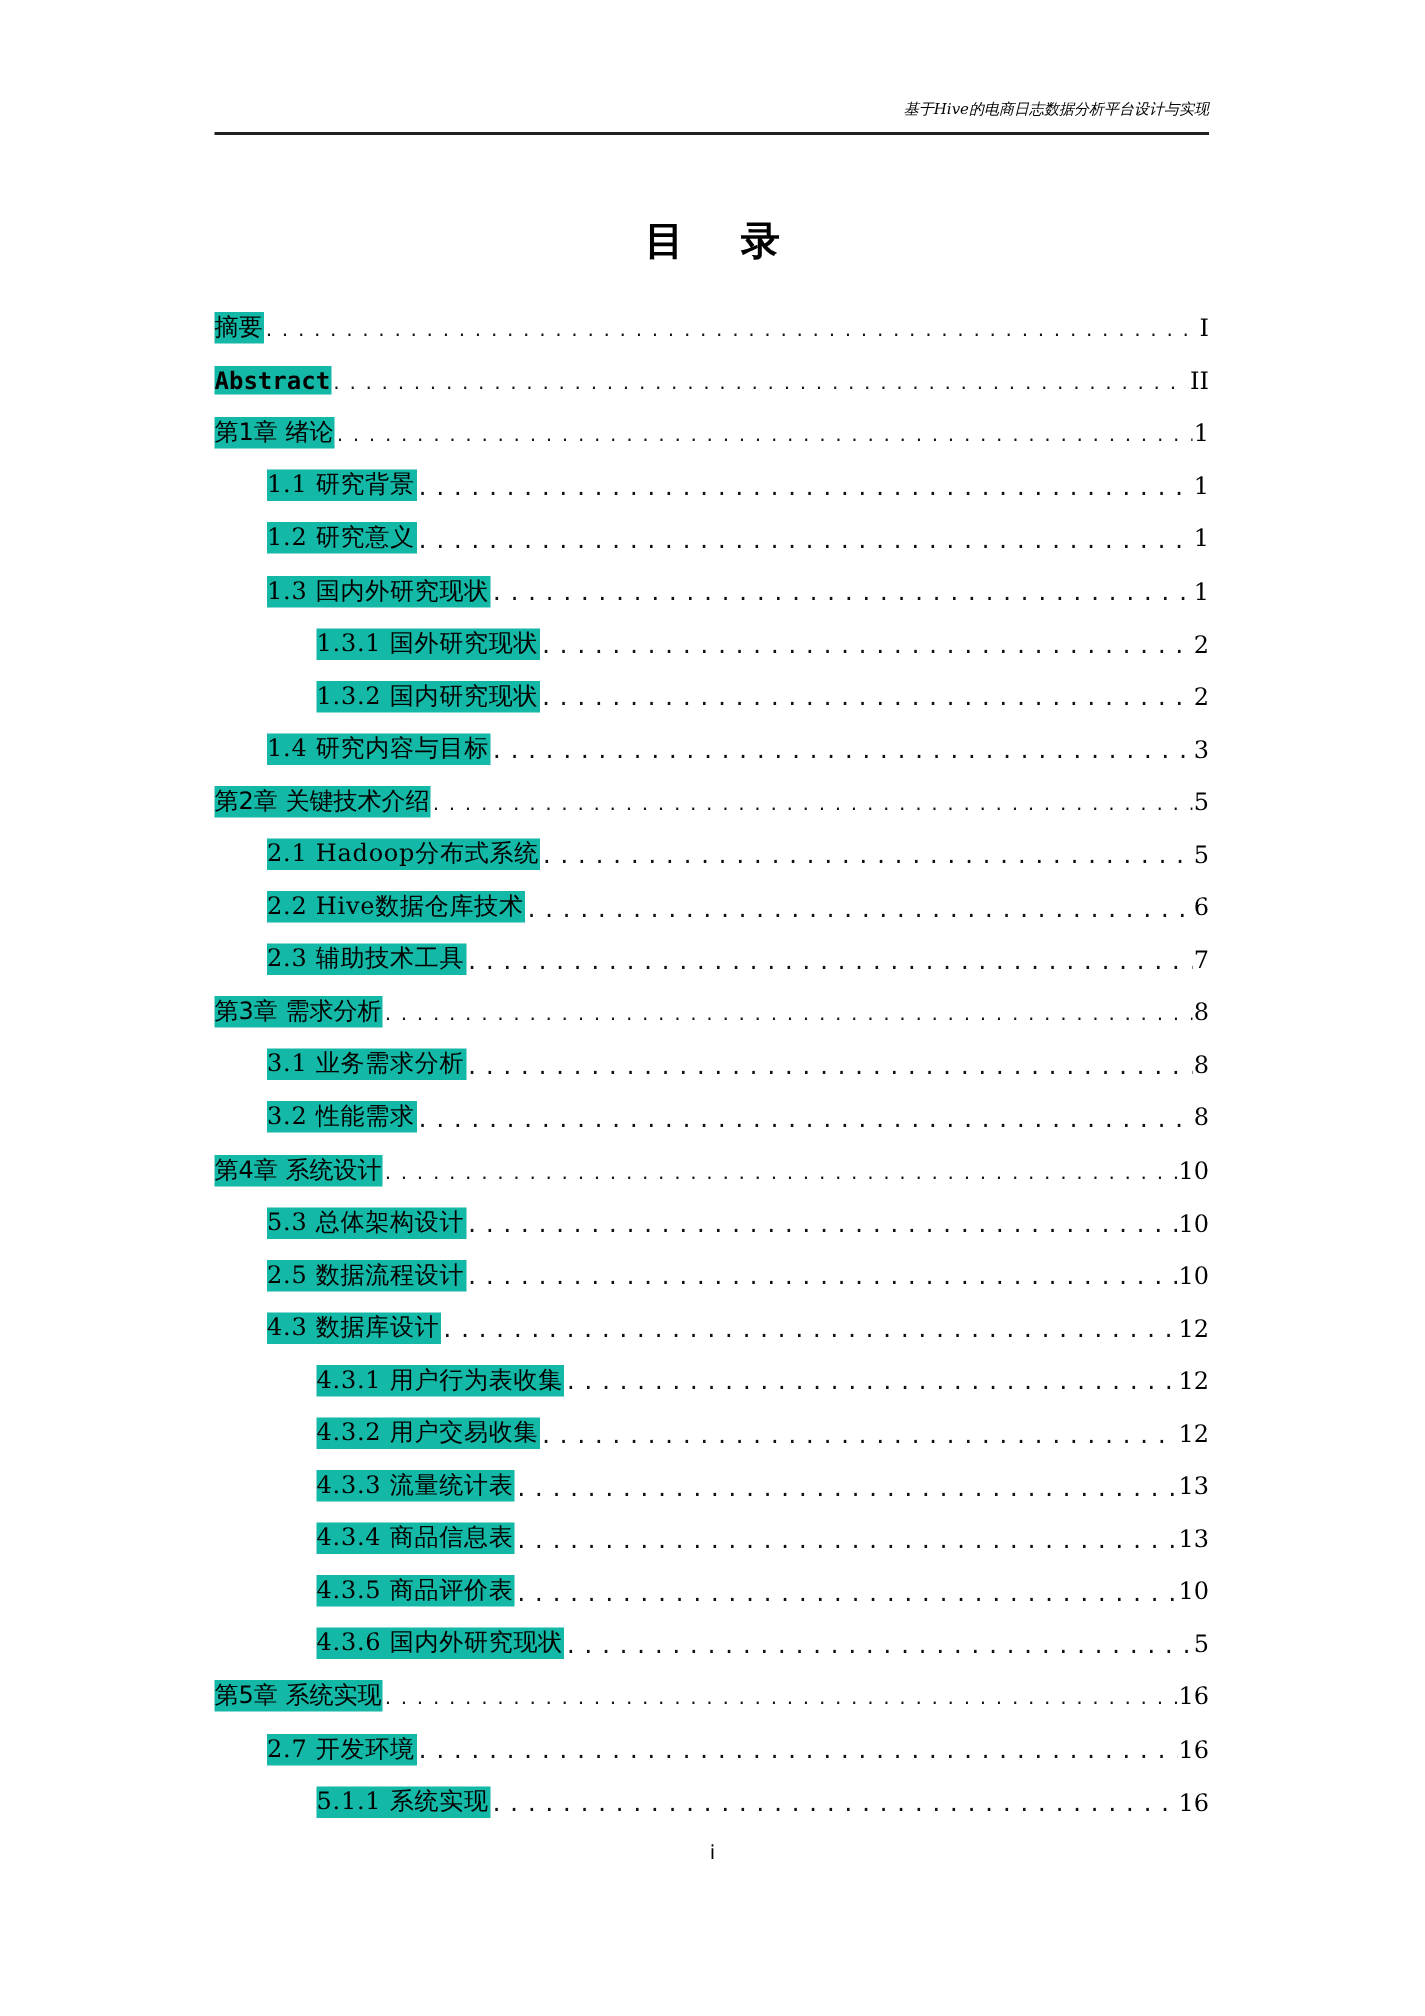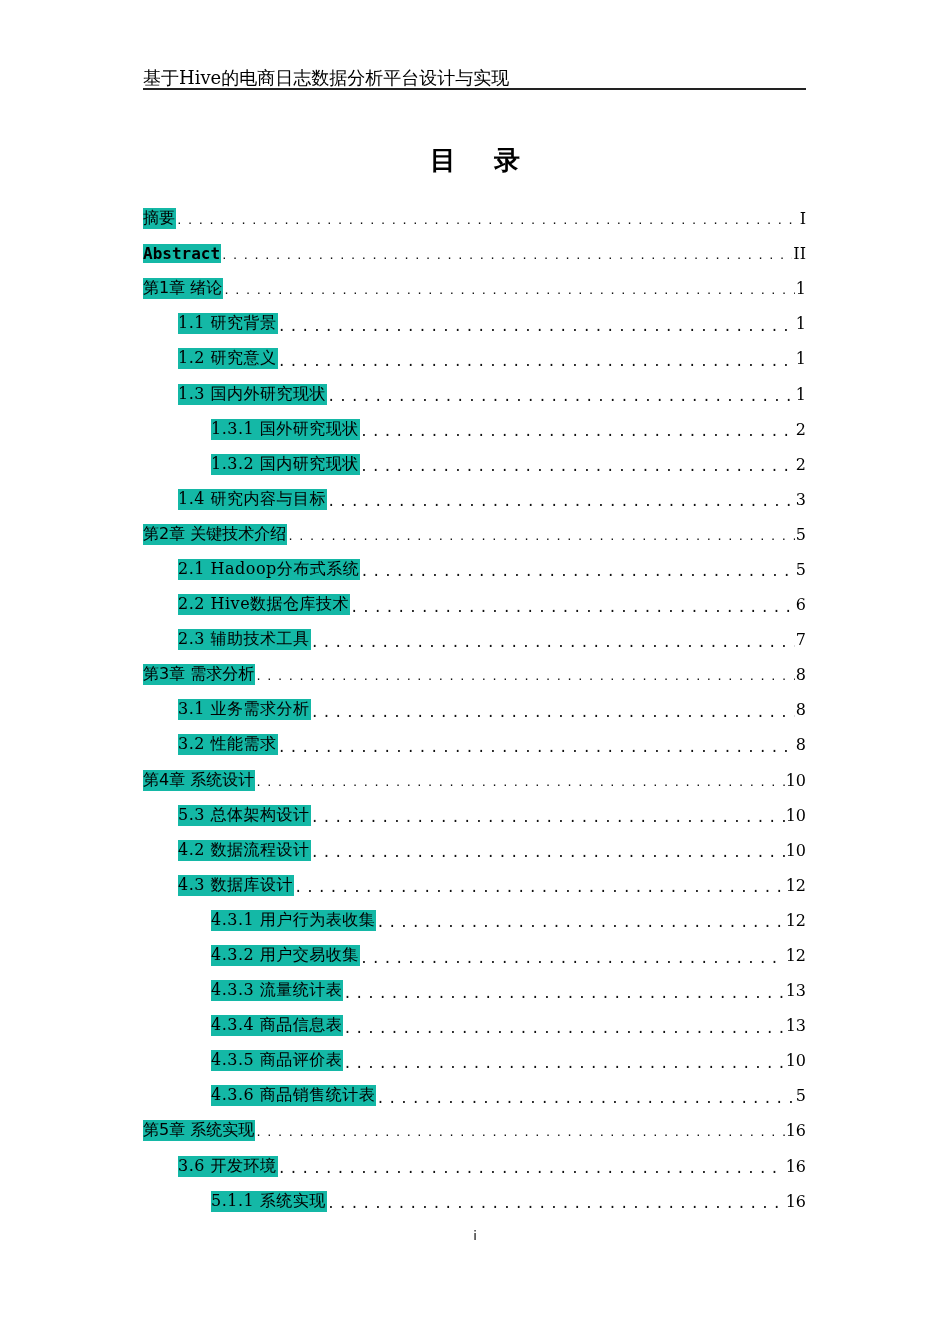--- a/index.html
+++ b/index.html
@@ -1,17 +1,17 @@
 <!DOCTYPE html>
 <html><head>
   <meta charset="utf-8">
   <style>
     html, body { margin: 0; padding: 0; background: #ffffff; }
     body { width: 950px; height: 1344px; position: relative; overflow: hidden; font-family: "DejaVu Serif", serif; color: #000; }
-    .header-text { position: absolute; top: 66px; left: 143px; width: 663px; text-align: left; font-size: 18px; letter-spacing: 0px; font-family: "DejaVu Serif", serif; }
+    .header-text { position: absolute; top: 66px; left: 143px; width: 663px; text-align: right; font-size: 10px; letter-spacing: 0px; font-family: "DejaVu Serif", serif; font-style: italic; }
     .header-rule { position: absolute; top: 88px; left: 143px; width: 663px; height: 0; border-top: 2px solid #222; }
     .toc-title { position: absolute; top: 143px; left: 0; width: 950px; text-align: center; font-size: 26px; font-weight: bold; font-family: Liberation Mono, monospace; letter-spacing: 0; }
     .toc-title span { display: inline-block; }
     .toc-title .gap { width: 38px; }
     .toc { position: absolute; top: 201px; left: 143px; width: 663px; }
     .row { position: relative; height: 35.1px; display: flex; align-items: center; font-size: 16px; }
     .row .label { white-space: nowrap; background: #14b8a6; padding-right: 1px; z-index: 1; }
     .row .dots { flex: 1; overflow: hidden; white-space: nowrap; letter-spacing: 3.3px; font-family: "DejaVu Sans Mono", monospace; font-size: 14px; color: #111; margin-top: 4px; }
     .row .page { white-space: nowrap; padding-left: 1px; font-family: "DejaVu Serif", serif; }
     .lvl0 .label { font-family: "DejaVu Sans", sans-serif; }
@@ -117,21 +117,21 @@
       <span class="label">第4章  系统设计</span>
       <span class="dots">........................................................................................................................................................................................................</span>
       <span class="page">10</span>
     </div>
   <div class="row lvl1">
       <span class="label">5.3  总体架构设计</span>
       <span class="dots">........................................................................................................................................................................................................</span>
       <span class="page">10</span>
     </div>
   <div class="row lvl1">
-      <span class="label">4.2  数据流程设计</span>
+      <span class="label">2.5  数据流程设计</span>
       <span class="dots">........................................................................................................................................................................................................</span>
       <span class="page">10</span>
     </div>
   <div class="row lvl1">
       <span class="label">4.3  数据库设计</span>
       <span class="dots">........................................................................................................................................................................................................</span>
       <span class="page">12</span>
     </div>
   <div class="row lvl2">
       <span class="label">4.3.1  用户行为表收集</span>
@@ -152,31 +152,31 @@
       <span class="label">4.3.4  商品信息表</span>
       <span class="dots">........................................................................................................................................................................................................</span>
       <span class="page">13</span>
     </div>
   <div class="row lvl2">
       <span class="label">4.3.5  商品评价表</span>
       <span class="dots">........................................................................................................................................................................................................</span>
       <span class="page">10</span>
     </div>
   <div class="row lvl2">
-      <span class="label">4.3.6  商品销售统计表</span>
+      <span class="label">4.3.6  国内外研究现状</span>
       <span class="dots">........................................................................................................................................................................................................</span>
       <span class="page">5</span>
     </div>
   <div class="row lvl0">
       <span class="label">第5章  系统实现</span>
       <span class="dots">........................................................................................................................................................................................................</span>
       <span class="page">16</span>
     </div>
   <div class="row lvl1">
-      <span class="label">3.6  开发环境</span>
+      <span class="label">2.7  开发环境</span>
       <span class="dots">........................................................................................................................................................................................................</span>
       <span class="page">16</span>
     </div>
   <div class="row lvl2">
       <span class="label">5.1.1  系统实现</span>
       <span class="dots">........................................................................................................................................................................................................</span>
       <span class="page">16</span>
     </div>
 </div>
 

